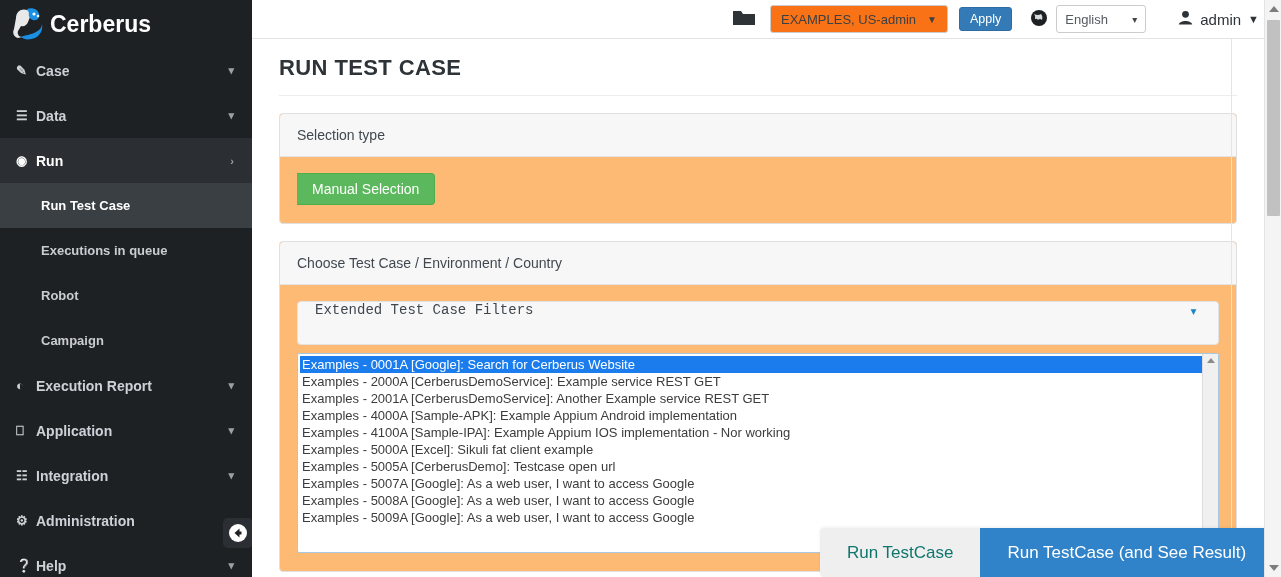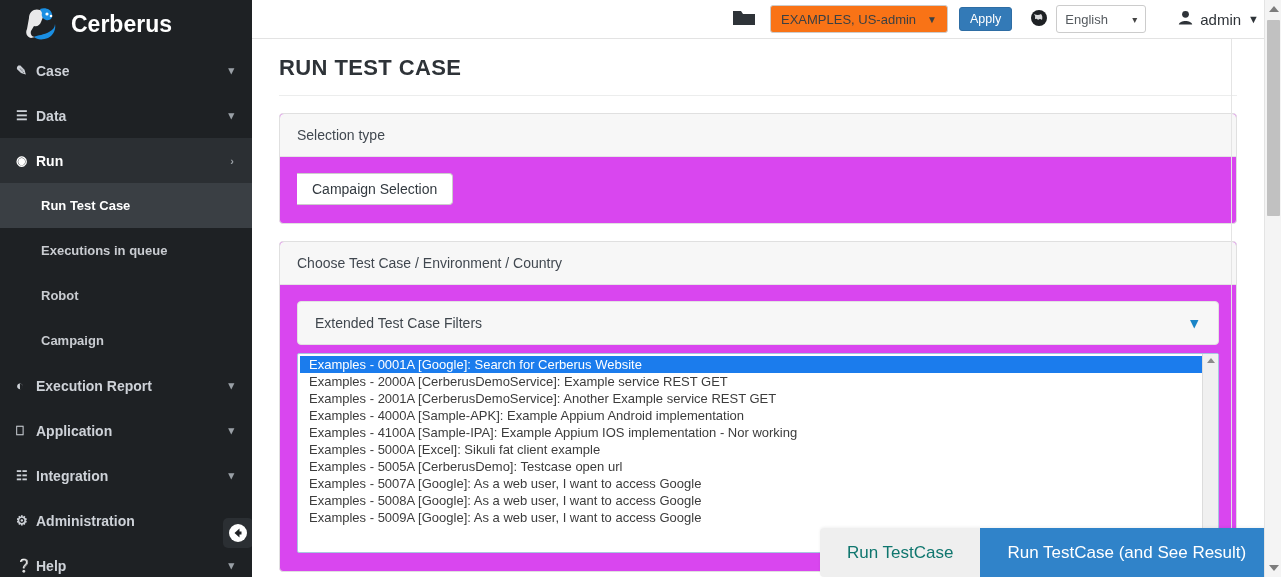--- a/index.html
+++ b/index.html
@@ -15,21 +15,21 @@
   
   #sidebar {
     position: absolute; left: 0; top: 0;
     width: 252px; height: 577px;
     background: #1e2124;
     color: #c8cbd0;
     overflow: hidden;
   }
   .brand {
     height: 48px; display: flex; align-items: center;
-    padding-left: 21px; gap: 10px;
+    padding-left: 8px; gap: 2px;
   }
   .brand-logo { width: 40px; height: 40px; position: relative; flex: none; }
   .brand-name {
     font-size: 23px; font-weight: bold; color: #ffffff;
     letter-spacing: 0px;
   }
   .nav-group {
     height: 45px; display: flex; align-items: center;
     padding: 0 18px 0 16px;
     font-size: 14px; font-weight: bold; color: #ced2d8;
@@ -105,21 +105,21 @@
   .page-title {
     margin: 16px 0 0 27px;
     font-size: 22px; font-weight: bold; color: #2e3338;
     letter-spacing: 0.4px;
   }
   .title-rule { margin: 14px 27px 0 27px; border-bottom: 1px solid #eceded; }
 
   .panel {
     margin: 17px 27px 0 27px;
     border: 1px solid #e0e0e0; border-radius: 4px;
-    background: #d946ef;
+    background: #fdba74;
   }
   .panel-head {
     background: #f7f7f7; border-bottom: 1px solid #e4e4e4;
     padding: 13px 17px; font-size: 14px; color: #414850;
     border-radius: 4px 4px 0 0;
   }
   .panel-body { padding: 16px 17px 18px 17px; }
 
   .btn-group { display: inline-flex; }
   .bg-btn {
@@ -131,24 +131,24 @@
   }
   .bg-btn:first-child { border-radius: 4px 0 0 4px; }
   .bg-btn:last-child { border-radius: 0 4px 4px 0; border-left: none; }
   .bg-btn.active {
     background: #5cb85c; border-color: #4cae4c; color: #ffffff;
   }
 
   .accordion {
     border: 1px solid #e2e2e2; border-radius: 4px;
     background: #f7f7f7;
-    height: 44px; display: flex; align-items: center;
+    height: 44px; display: flex; 
     justify-content: space-between;
     padding: 0 20px 0 17px;
-    font-size: 14px; color: #3f464d; cursor: pointer;
+    font-size: 14px; color: #3f464d; cursor: pointer; font-family: Liberation Mono, monospace;
   }
   .accordion .chev { color: #1a84c7; font-size: 15px; font-weight: bold; }
 
   .field-label {
     margin-top: 17px; font-size: 12.5px; font-weight: bold; color: #2e3338;
   }
 
   .listbox {
     margin-top: 8px;
     border: 1px solid #a8c7e0; border-radius: 2px;
@@ -156,21 +156,21 @@
     height: 200px;
     position: relative; overflow: hidden;
     display: flex;
   }
   .listbox-items {
     flex: 1; padding: 2px 0 0 2px; overflow: hidden;
   }
   .lb-item {
     height: 17px; line-height: 17px;
     font-size: 13px; color: #3c3c3c;
-    padding-left: 9px; white-space: nowrap;
+    padding-left: 2px; white-space: nowrap;
     cursor: pointer;
   }
   .lb-item.selected { background: #1b7ced; color: #ffffff; }
   .lb-scroll {
     width: 16px; background: #f0f0f0;
     border-left: 1px solid #dcdcdc;
     position: relative; flex: none; cursor: pointer;
   }
   .lb-arrow-up {
     position:absolute; top: 4px; left: 4px;
@@ -335,21 +335,21 @@
 
   <div id="main">
 
     <div class="page-title">RUN TEST CASE</div>
     <div class="title-rule"></div>
 
     <div class="panel">
       <div class="panel-head">Selection type</div>
       <div class="panel-body">
         <div class="btn-group">
-          <div class="bg-btn">Campaign Selection</div>
+          <div class="bg-btn active">Manual Selection</div>
         </div>
       </div>
     </div>
 
     <div class="panel">
       <div class="panel-head">Choose Test Case / Environment / Country</div>
       <div class="panel-body">
 
         <div class="accordion">
           <span>Extended Test Case Filters</span>

